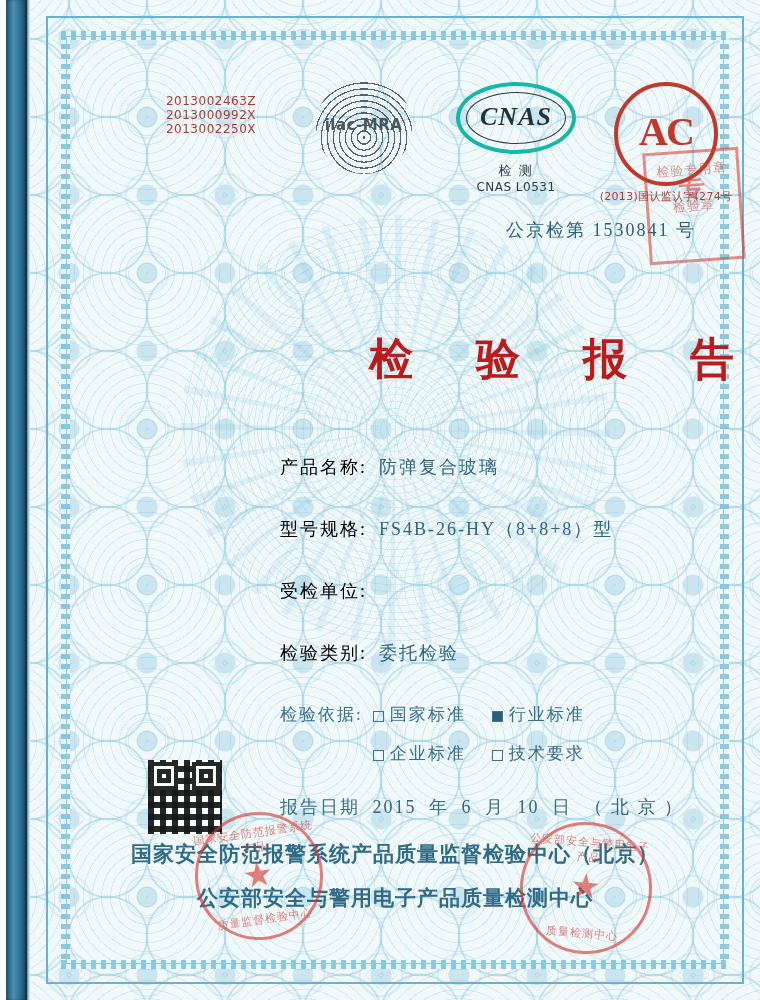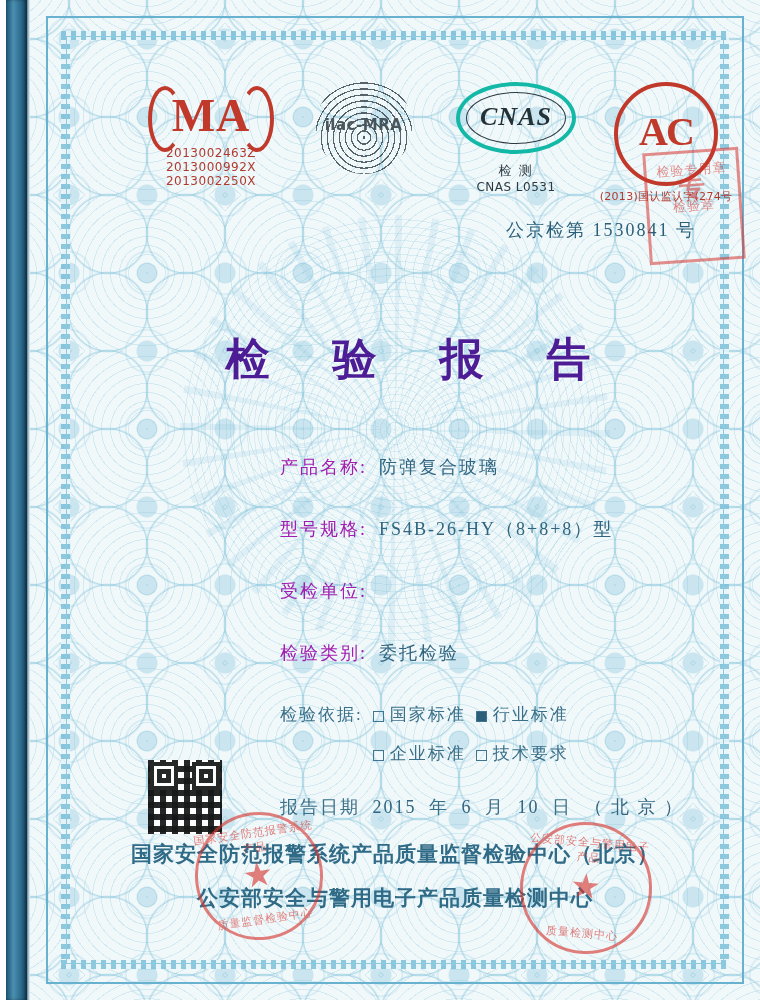--- a/index.html
+++ b/index.html
@@ -264,25 +264,25 @@
     font-size: 18px;
     color: #2a5f78;
     letter-spacing: 2px;
   }
 
   
   .title {
     position: absolute;
     left: 0; right: 0;
     top: 330px;
-    text-align: center;
+    text-align: right;
     font-family: "Liberation Serif", serif;
     font-size: 44px;
     font-weight: bold;
-    color: #4c1d95;
+    color: #b91c1c;
     letter-spacing: 26px;
     text-indent: 26px;
     text-shadow: 1px 1px 0 rgba(255,255,255,.7);
     padding-left: 26px;
   }
 
   
   .fields {
     position: absolute;
     left: 250px;
@@ -293,39 +293,39 @@
   }
   .field-row {
     display: flex;
     align-items: baseline;
     margin-bottom: 38px;
     font-size: 18px;
     letter-spacing: 2px;
   }
   .field-label {
     white-space: nowrap;
-    color: #a21caf;
+    color: #000000;
   }
   .field-value {
     margin-left: 12px;
     white-space: nowrap;
     color: #2f6organ;
     color: #30647f;
   }
   .basis-row {
     font-size: 17px;
     letter-spacing: 2px;
     display: flex;
     align-items: baseline;
   }
   .basis-label { white-space: nowrap; }
   .basis-opts { margin-left: 10px; }
   .basis-line {
     display: flex;
-    gap: 10px;
+    gap: 26px;
     margin-bottom: 16px;
   }
   .opt { white-space: nowrap; }
   .box {
     display: inline-block;
     width: 11px;
     height: 11px;
     border: 1.5px solid #3f7590;
     margin-right: 6px;
     vertical-align: middle;
@@ -462,21 +462,20 @@
     <div class="guilloche2"></div>
     <div class="rosette"></div>
 
     <div class="border-outer"></div>
     <div class="border-mid"></div>
     <div class="border-inner"></div>
 
     <div class="logos">
 
       <div class="logo-block cma">
-        <div class="cma-mark">MA</div>
         <div class="cma-codes">
           <div>2013002463Z</div>
           <div>2013000992X</div>
           <div>2013002250X</div>
         </div>
       </div>
 
       <div class="logo-block ilac">
         <div class="ilac-circle">
           <div class="ilac-text">ilac-MRA</div>

